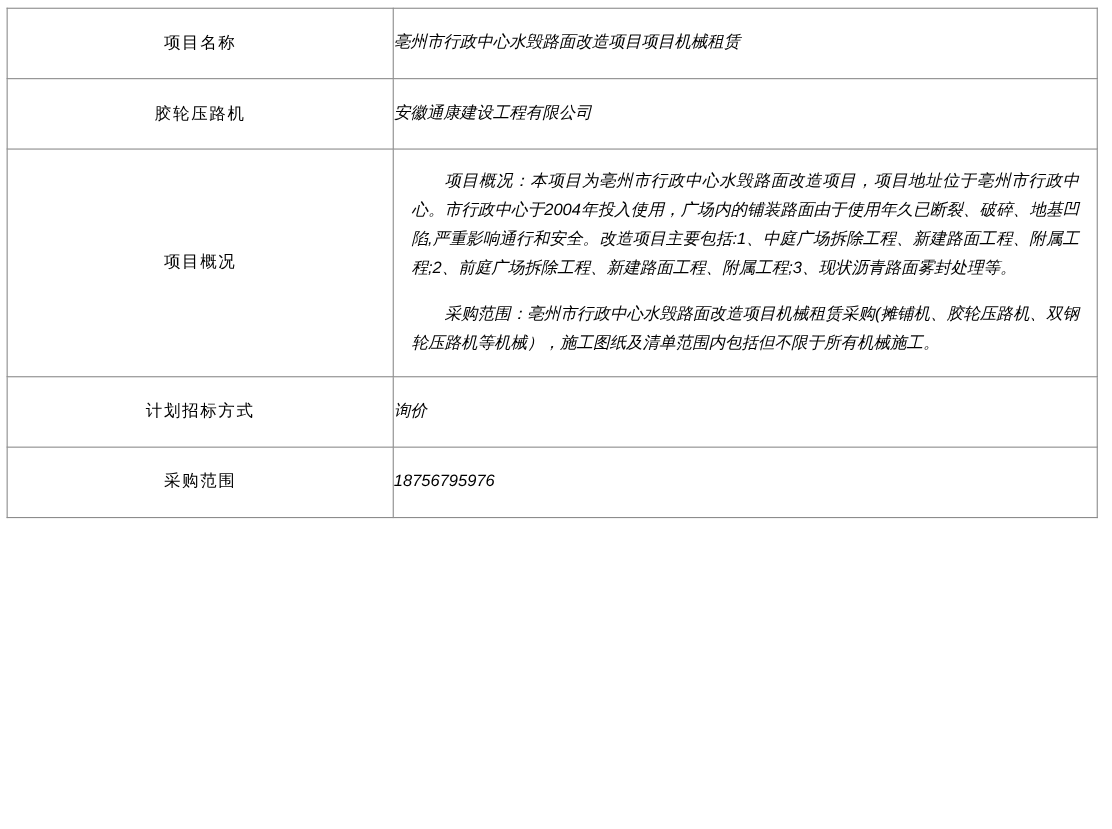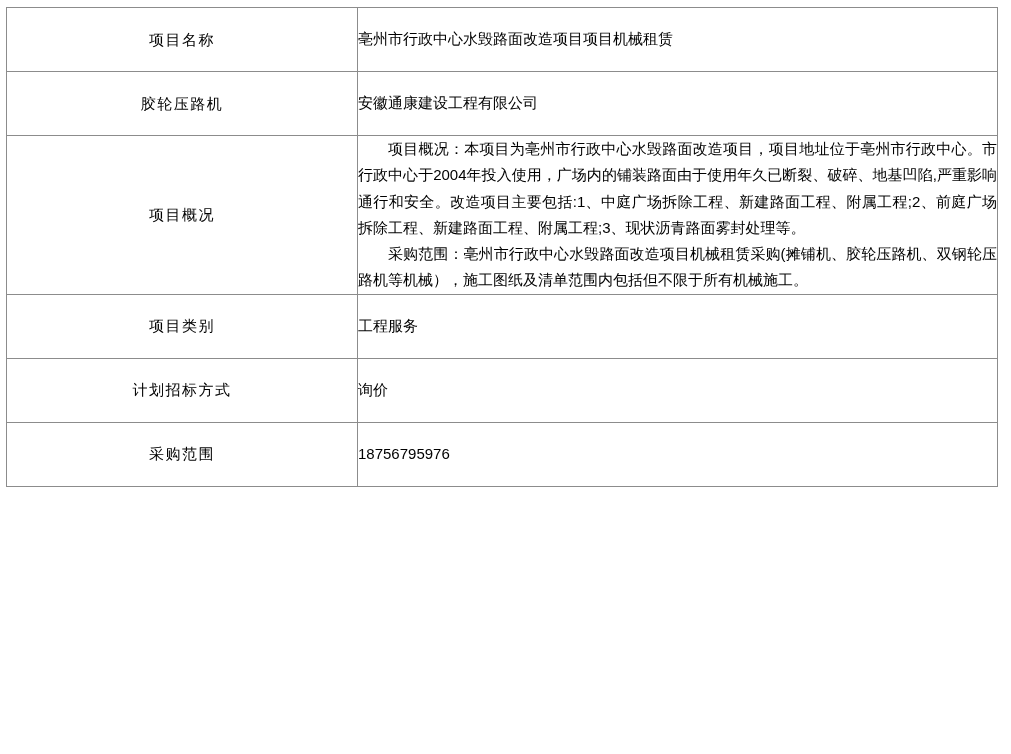--- a/index.html
+++ b/index.html
@@ -37,25 +37,26 @@
     letter-spacing: 1.5px;
     font-size: 16px;
     line-height: 1.6;
     padding: 8px 6px;
   }
   td.value-cell {
     text-align: left;
     padding: 10px 12px 10px 12px;
     font-size: 14.5px;
     line-height: 1.75;
+    font-style: italic;
   }
   .row-h-normal td { height: 64px; }
   .row-h-overview td { height: 148px; }
   .value-cell p {
-    margin: 0;
+    margin: 16px;
     text-align: justify;
     text-justify: inter-ideograph;
   }
   .value-cell p.indent {
     text-indent: 2em;
   }
   .overview-text {
     font-size: 14.5px;
     line-height: 1.72;
   }
@@ -79,24 +80,20 @@
 
       <tr class="row-h-overview">
         <td class="label-cell">项目概况</td>
         <td class="value-cell overview-text">
           <p class="indent">项目概况：本项目为亳州市行政中心水毁路面改造项目，项目地址位于亳州市行政中心。市行政中心于2004年投入使用，广场内的铺装路面由于使用年久已断裂、破碎、地基凹陷,严重影响通行和安全。改造项目主要包括:1、中庭广场拆除工程、新建路面工程、附属工程;2、前庭广场拆除工程、新建路面工程、附属工程;3、现状沥青路面雾封处理等。</p>
           <p class="indent">采购范围：亳州市行政中心水毁路面改造项目机械租赁采购(摊铺机、胶轮压路机、双钢轮压路机等机械），施工图纸及清单范围内包括但不限于所有机械施工。</p>
         </td>
       </tr>
 
 
-      <tr class="row-h-normal">
-        <td class="label-cell">项目类别</td>
-        <td class="value-cell">工程服务</td>
-      </tr>
 
 
       <tr class="row-h-normal">
         <td class="label-cell">计划招标方式</td>
         <td class="value-cell">询价</td>
       </tr>
 
 
 
       <tr class="row-h-normal">

